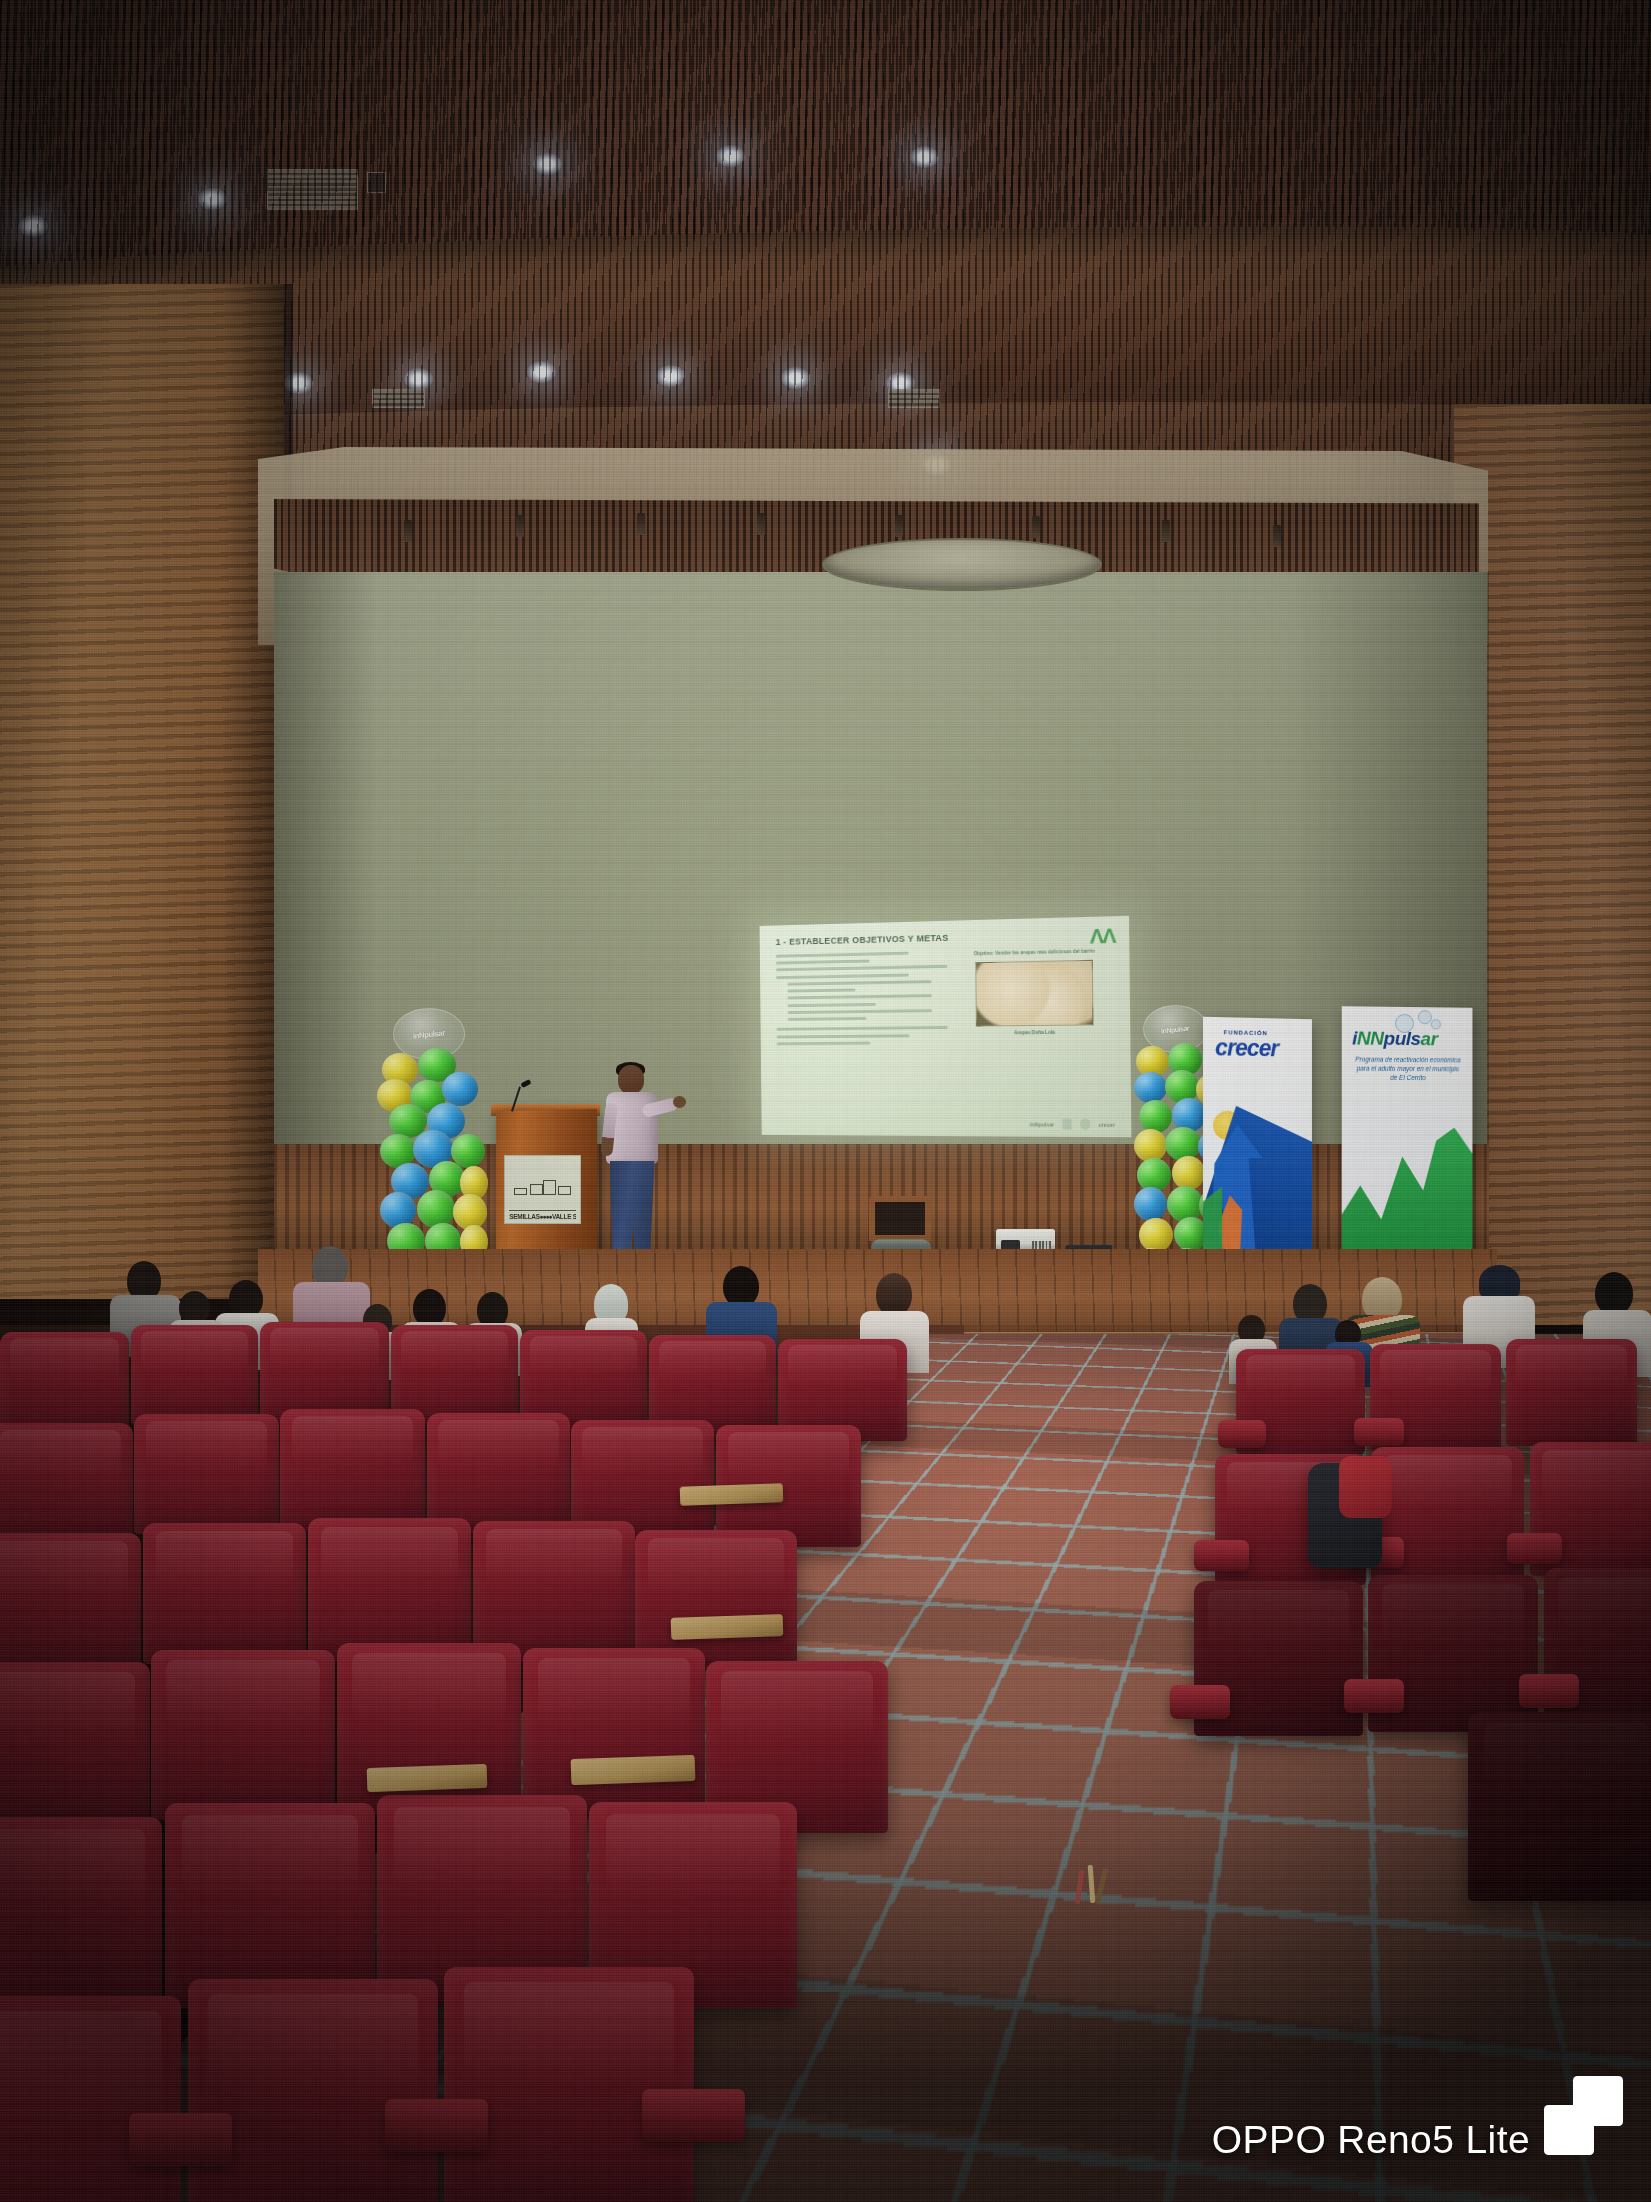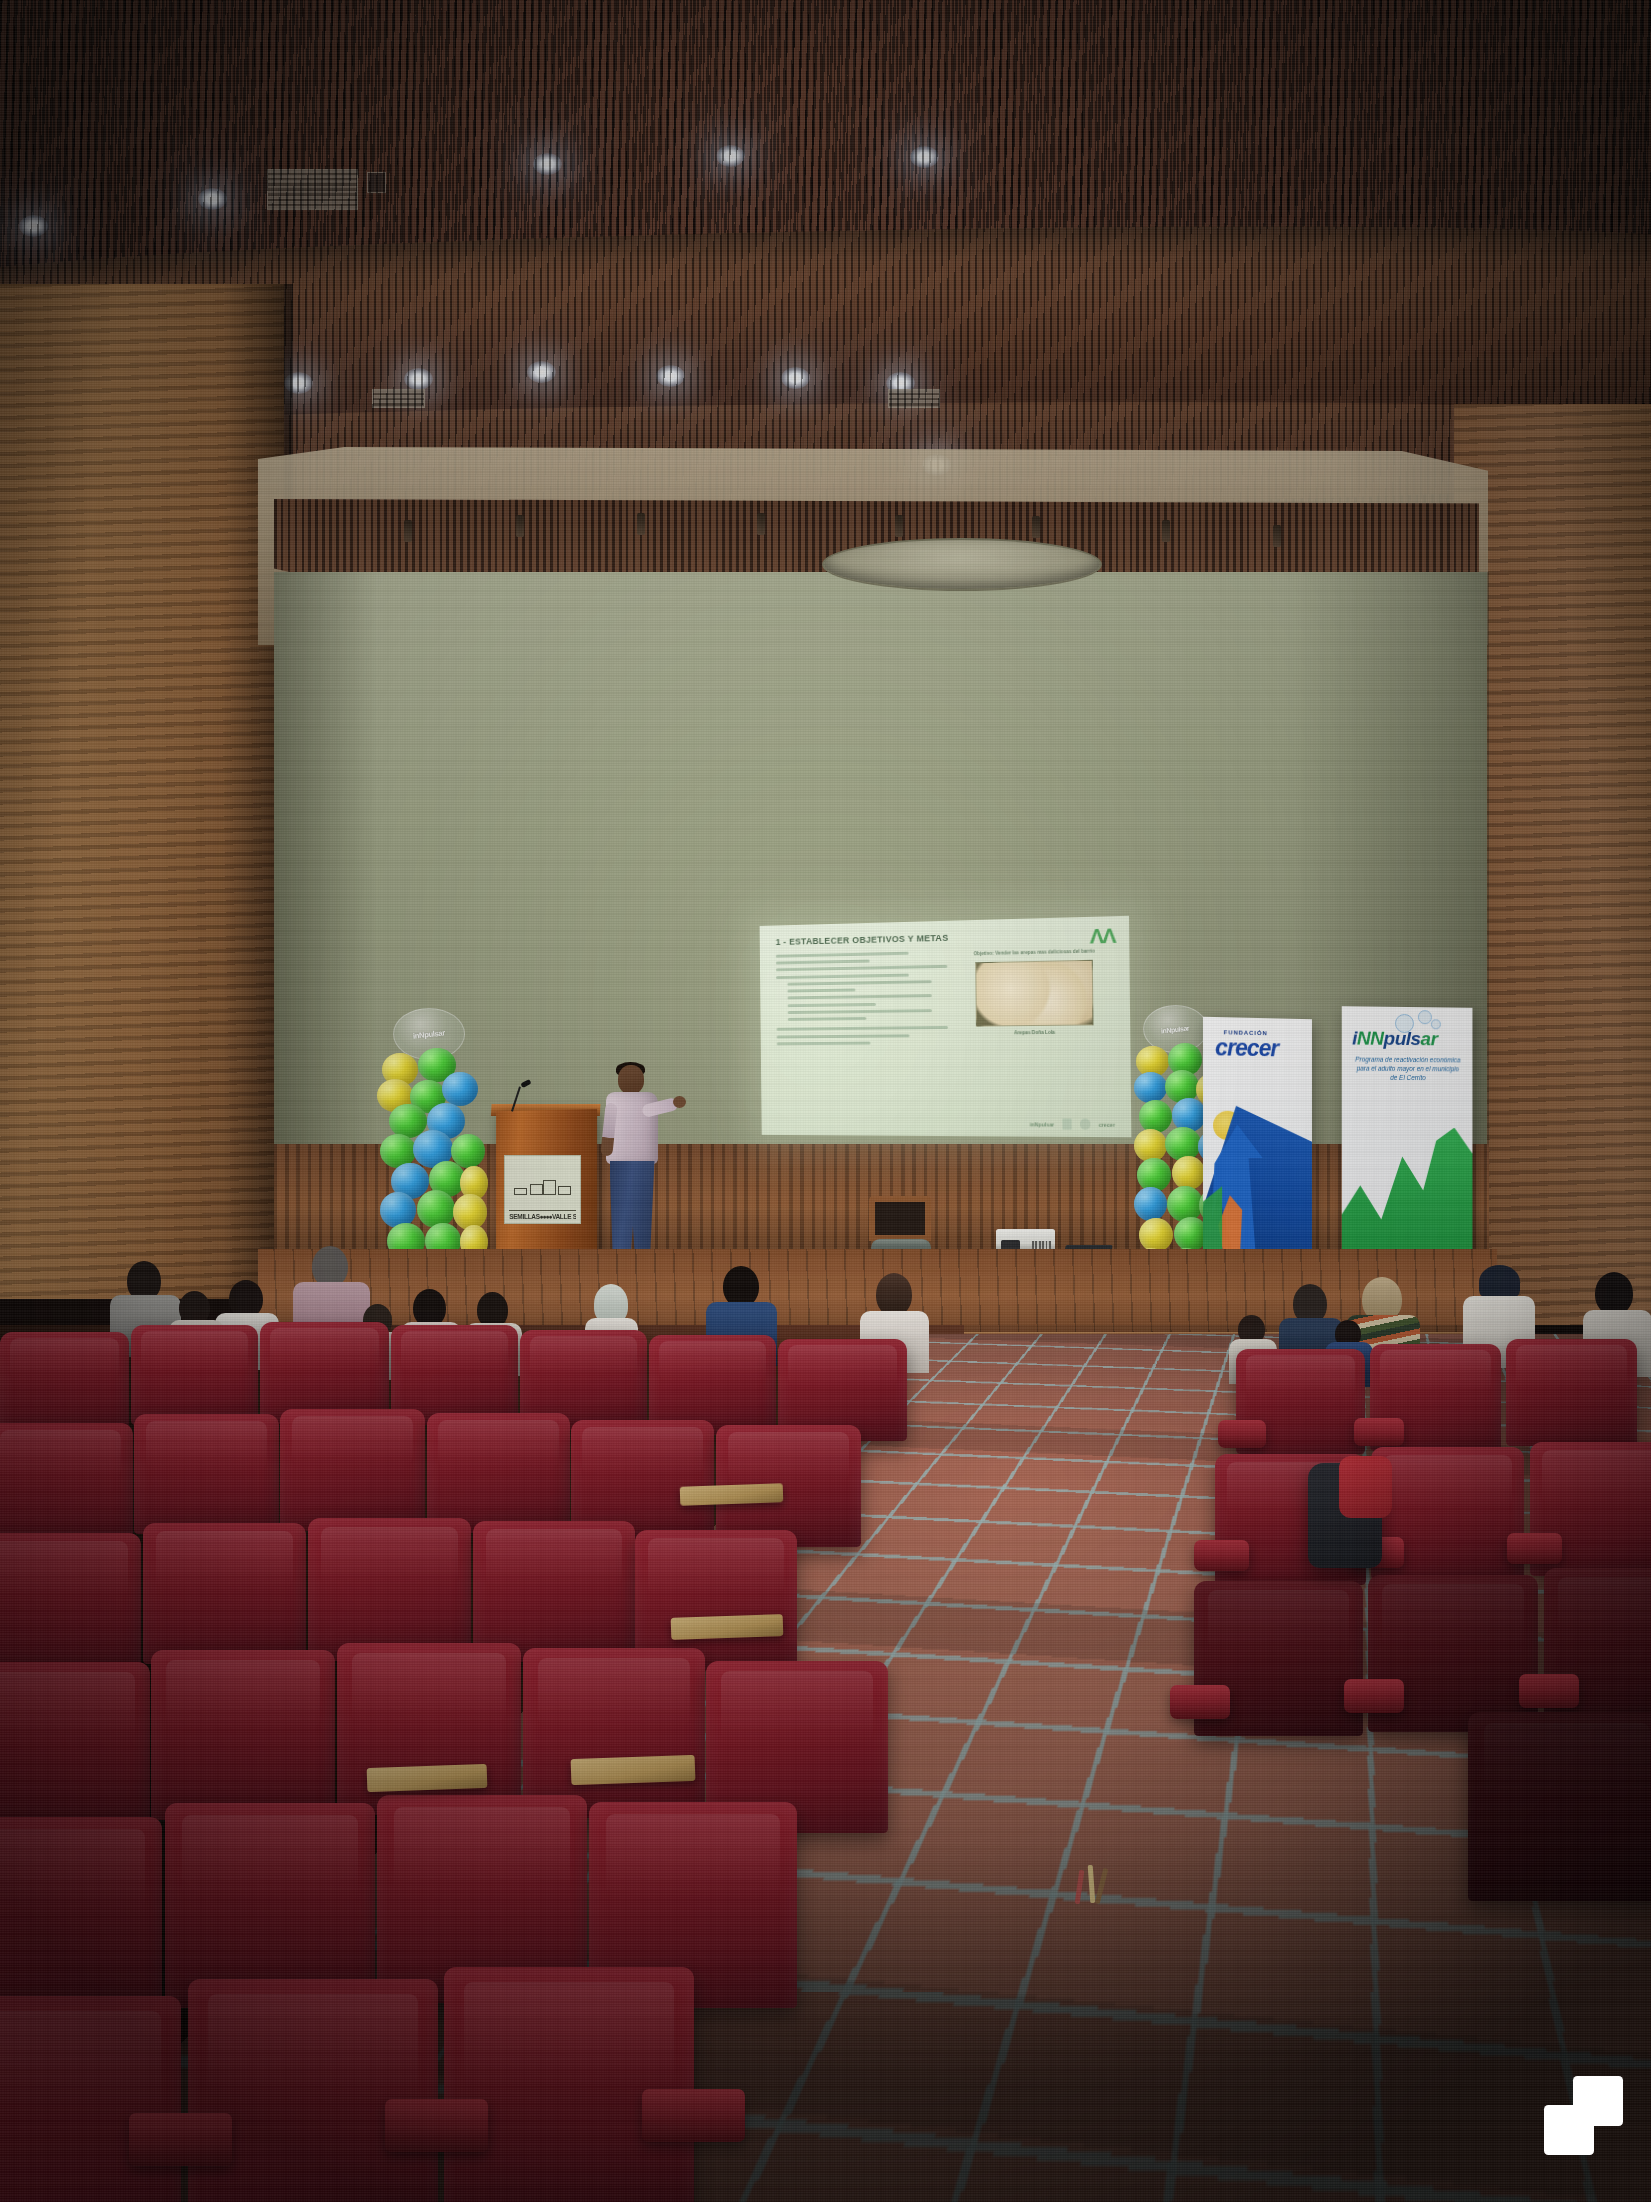--- a/index.html
+++ b/index.html
@@ -902,20 +902,21 @@
   <div style="position:absolute; left:1308px; top:1463px; width:74px; height:105px;
               background:linear-gradient(160deg,#2a2c33 0%,#16181d 100%);
               border-radius:15.5px 15.5px 12px 12px; box-shadow:0 8.6px 20.6px rgba(0,0,0,.5);"></div>
   <div style="position:absolute; left:1339px; top:1456px; width:53px; height:62px;
               background:linear-gradient(160deg,#c8323c,#8c1c24); border-radius:12px;"></div>
 
   <div class="vignette"></div>
   <div class="grain"></div>
 
   <div class="watermark">
+    <div class="wm-device">OPPO Reno5 Lite</div>
   </div>
   <div class="wm-logo">
     <div class="sq-back"></div>
     <div class="sq-front"></div>
   </div>
 
 </div>
 
 
 </body></html>

